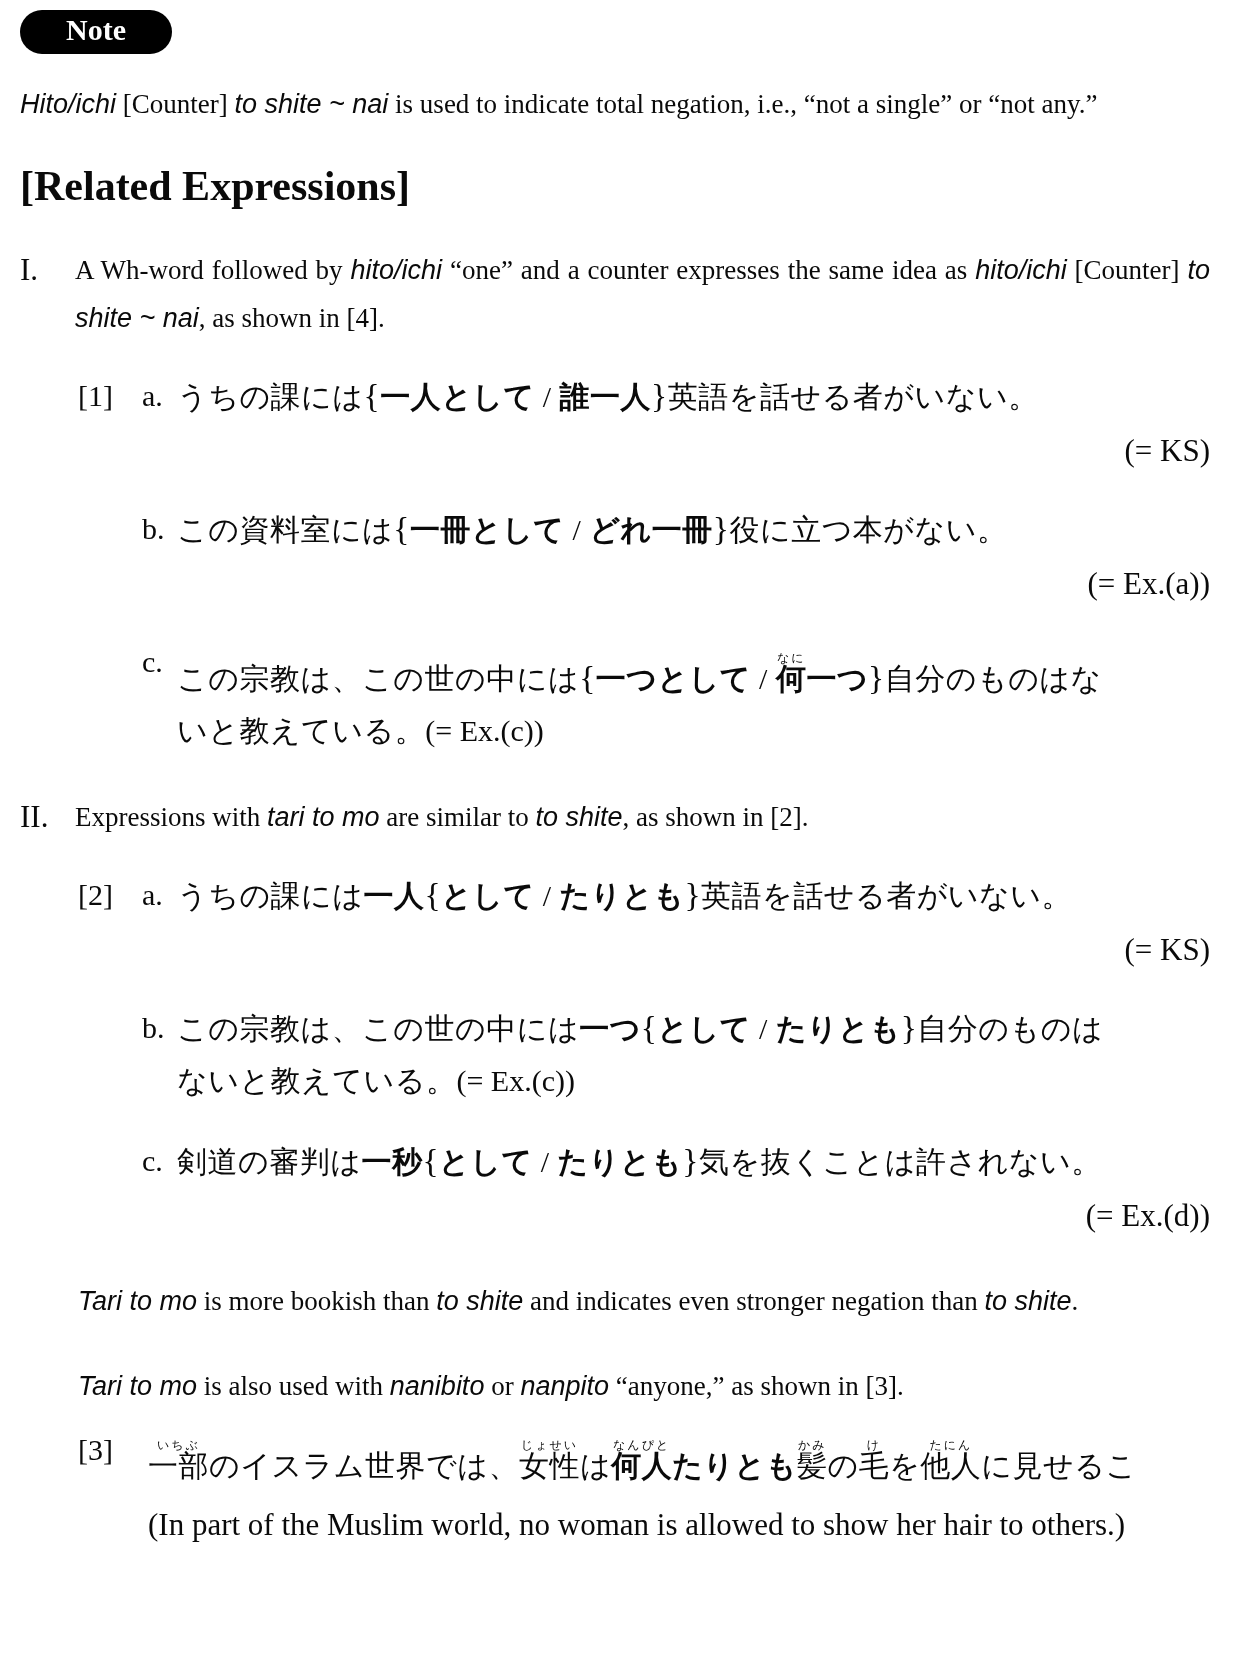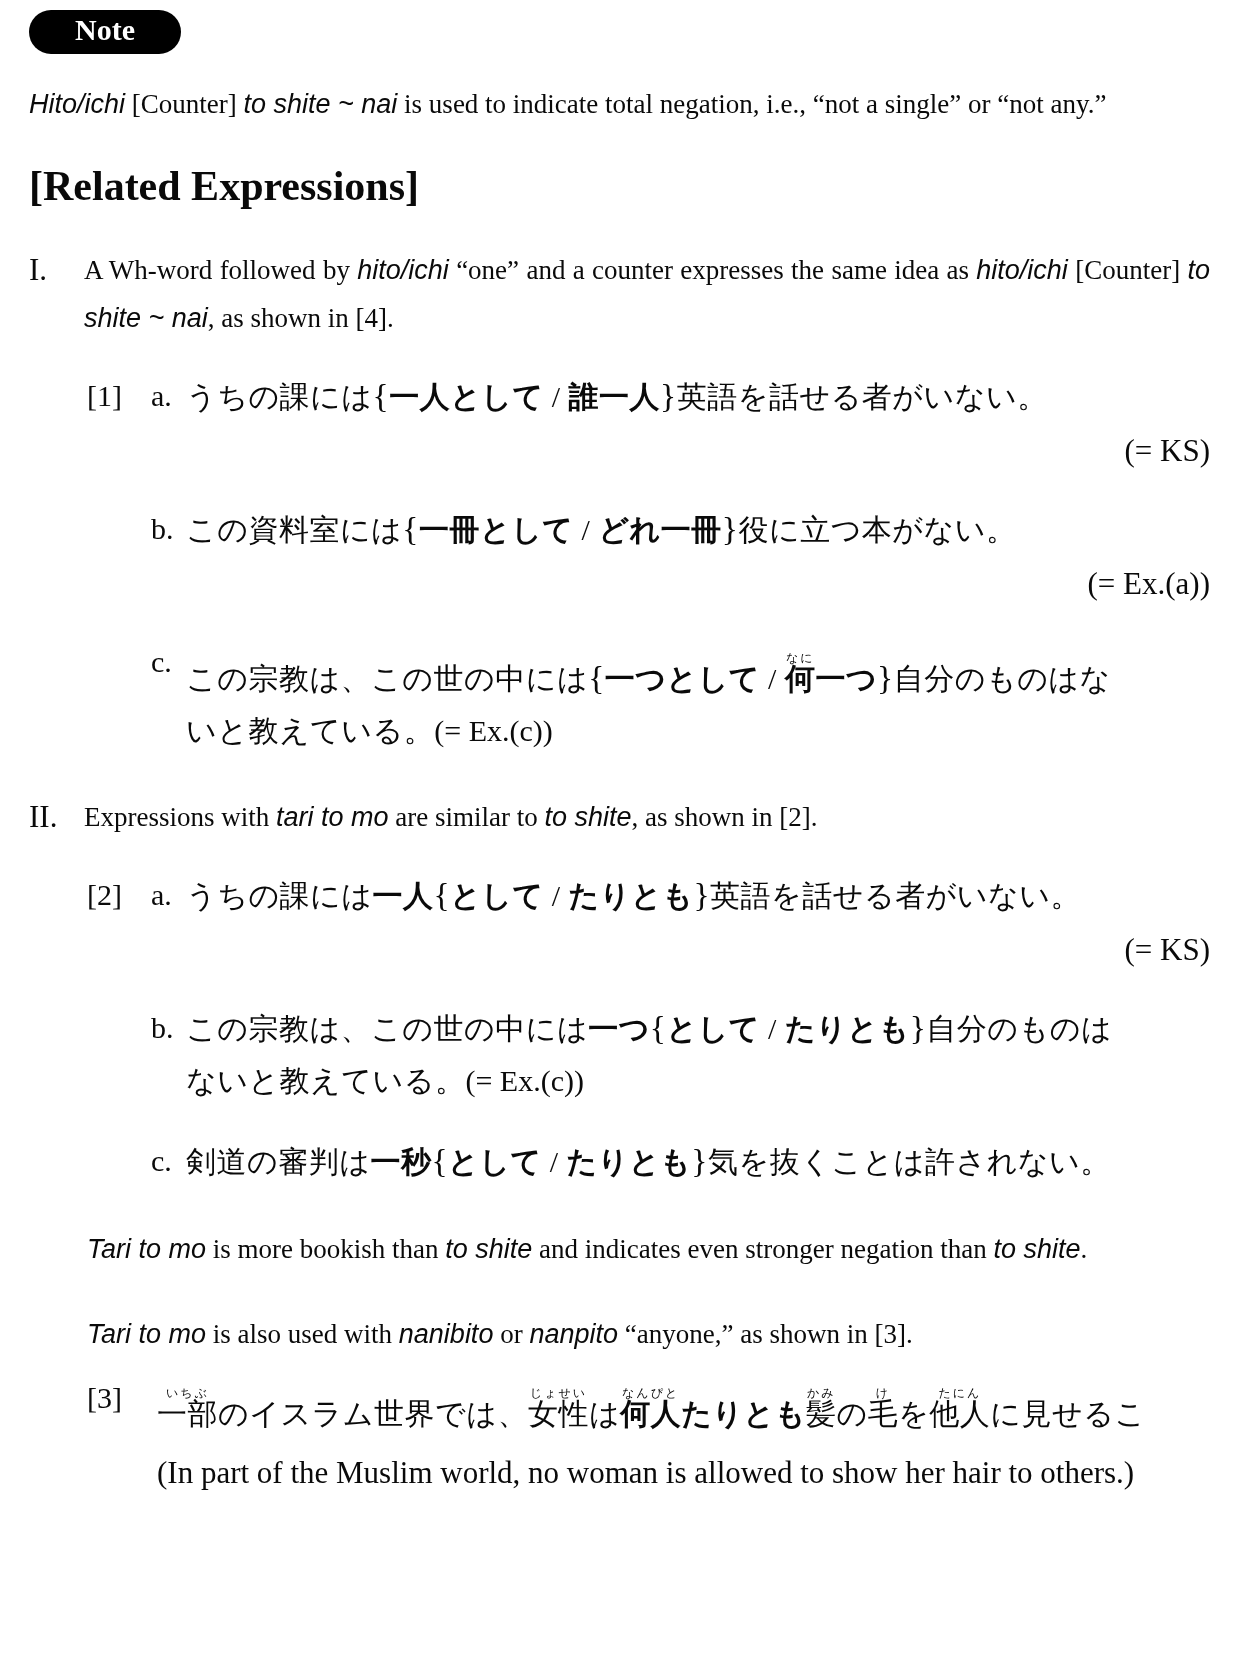--- a/index.html
+++ b/index.html
@@ -8,21 +8,21 @@
   }
   body {
     width: 1235px; height: 1676px;
     overflow: hidden;
     font-family: "Liberation Serif", "DejaVu Serif", serif;
     color: #0a0a0a;
   }
   .page {
     box-sizing: border-box;
     width: 1235px; height: 1676px;
-    padding: 8px 25px 0 29px;
+    padding: 8px 25px 0 20px;
   }
   .note-badge {
     display: inline-block;
     background: #000;
     color: #fff;
     border-radius: 26px;
     padding: 3px 46px 7px 46px;
     font-weight: bold;
     font-size: 30px;
     margin-top: 2px;
@@ -172,20 +172,21 @@
       </div>
     </div>
 
     <div class="ex-row">
       <span class="ex-label"></span>
       <span class="ex-letter">c.</span>
       <div class="ex-body">
         <div class="jp"><span>剣道の審判は</span><span class="b">一秒</span><span class="brace">{</span><span class="b">として</span><span> / </span><span class="b">たりとも</span><span class="brace">}</span><span>気を抜くことは許されない。</span></div>
       </div>
     </div>
+    <div class="ref-line">(= Ex.(d))</div>
   </div>
 
   <p class="para p-extra"><span class="rom">Tari to mo</span><span> is more bookish than </span><span class="rom">to shite</span><span> and indicates even stronger negation than </span><span class="rom">to shite</span><span>.</span></p>
 
   <p class="para p-extra"><span class="rom">Tari to mo</span><span> is also used with </span><span class="rom">nanibito</span><span> or </span><span class="rom">nanpito</span><span> “anyone,” as shown in [3].</span></p>
 
   <div class="ex-row" style="margin-top:14px;">
     <span class="ex-label" style="flex-basis:70px;">[3]</span>
     <div class="ex-body">
       <div class="jp ruby-line"><ruby><span>一部</span><rt>いちぶ</rt></ruby><span>のイスラム世界では、</span><ruby><span>女性</span><rt>じょせい</rt></ruby><span>は</span><ruby class="b"><span>何人</span><rt>なんぴと</rt></ruby><span class="b">たりとも</span><ruby><span>髪</span><rt>かみ</rt></ruby><span>の</span><ruby><span>毛</span><rt>け</rt></ruby><span>を</span><ruby><span>他人</span><rt>たにん</rt></ruby><span>に見せるこ</span></div>

